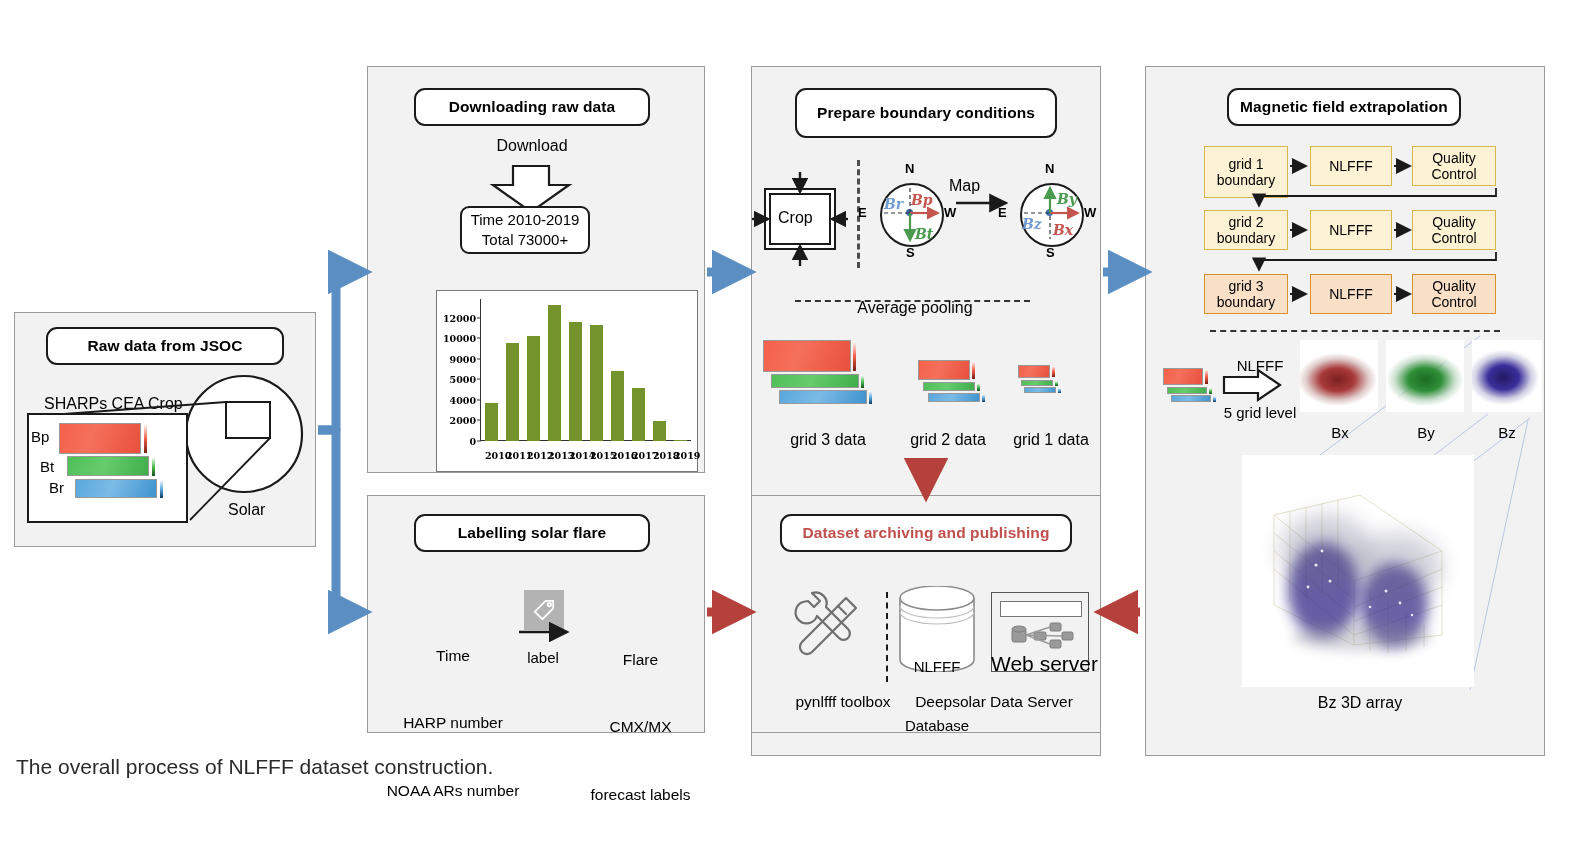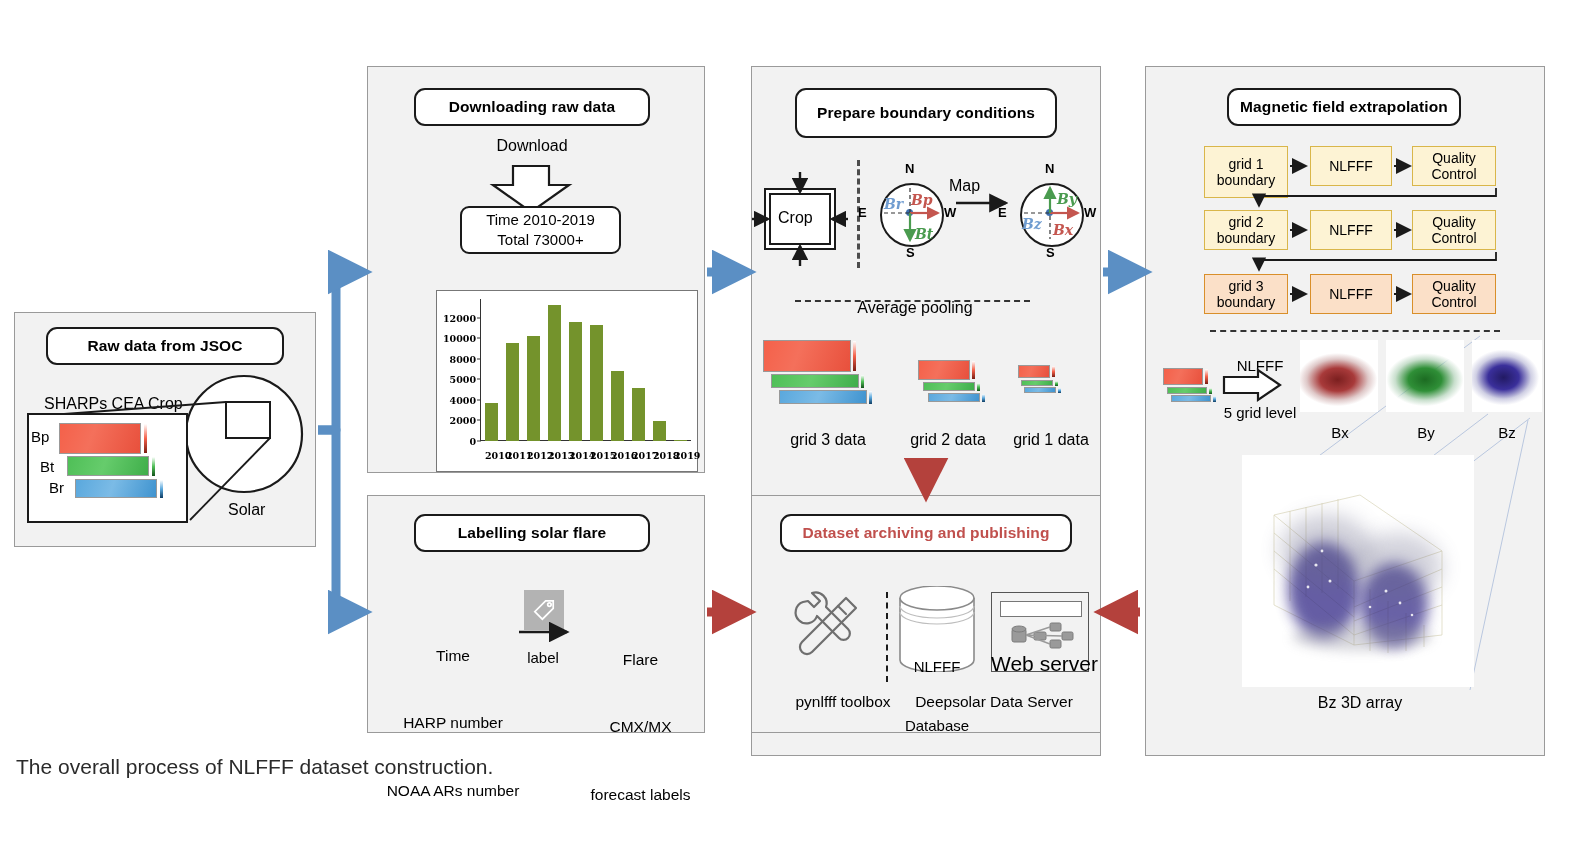--- a/index.html
+++ b/index.html
@@ -121,21 +121,21 @@
 </div>
 
 <div class="panel p2"></div>
 <div class="hdr" style="left:414px;top:88px;width:236px;height:38px;">Downloading raw data</div>
 <div class="txt c" style="left:432px;top:136px;width:200px;font-size:16px;">Download</div>
 
 <svg class="overlay">
   <polygon points="513,166 549,166 549,185 569,185 531,212 493,185 513,185" fill="#ffffff" stroke="#1a1a1a" stroke-width="2.2"></polygon>
 </svg>
 
-<div class="roundbox" style="left:460px;top:206px;width:161px;height:48px;">
+<div class="roundbox" style="left:460px;top:206px;width:130px;height:48px;">
   <div>Time 2010-2019</div>
   <div>Total  73000+</div>
 </div>
 
 <div class="chartwrap">
   <div class="axisline" style="left:43px;top:8px;width:1px;bottom:30px;"></div>
   <div class="axisline" style="left:43px;bottom:30px;right:6px;height:1px;"></div>
   <div class="plotarea" id="plotarea">
     <div class="bars" id="bars">
         <div class="bar" title="2010: 3650" style="height: 26.4493%; background: rgb(116, 147, 44);"></div>
@@ -150,21 +150,21 @@
         <div class="bar" title="2019: 100" style="height: 0.724638%; background: rgb(116, 147, 44);"></div>
       </div>
   <div class="ytick" style="top: 100%;">0</div>
       <div class="ytickmark" style="top: 100%;"></div>
       <div class="ytick" style="top: 85.5072%;">2000</div>
       <div class="ytickmark" style="top: 85.5072%;"></div>
       <div class="ytick" style="top: 71.0145%;">4000</div>
       <div class="ytickmark" style="top: 71.0145%;"></div>
       <div class="ytick" style="top: 56.5217%;">5000</div>
       <div class="ytickmark" style="top: 56.5217%;"></div>
-      <div class="ytick" style="top: 42.029%;">8000</div>
+      <div class="ytick" style="top: 42.029%;">9000</div>
       <div class="ytickmark" style="top: 42.029%;"></div>
       <div class="ytick" style="top: 27.5362%;">10000</div>
       <div class="ytickmark" style="top: 27.5362%;"></div>
       <div class="ytick" style="top: 13.0435%;">12000</div>
       <div class="ytickmark" style="top: 13.0435%;"></div>
     </div>
   <div class="xlabels" id="xlabels">
       <span>2010</span>
       <span>2011</span>
       <span>2012</span>

